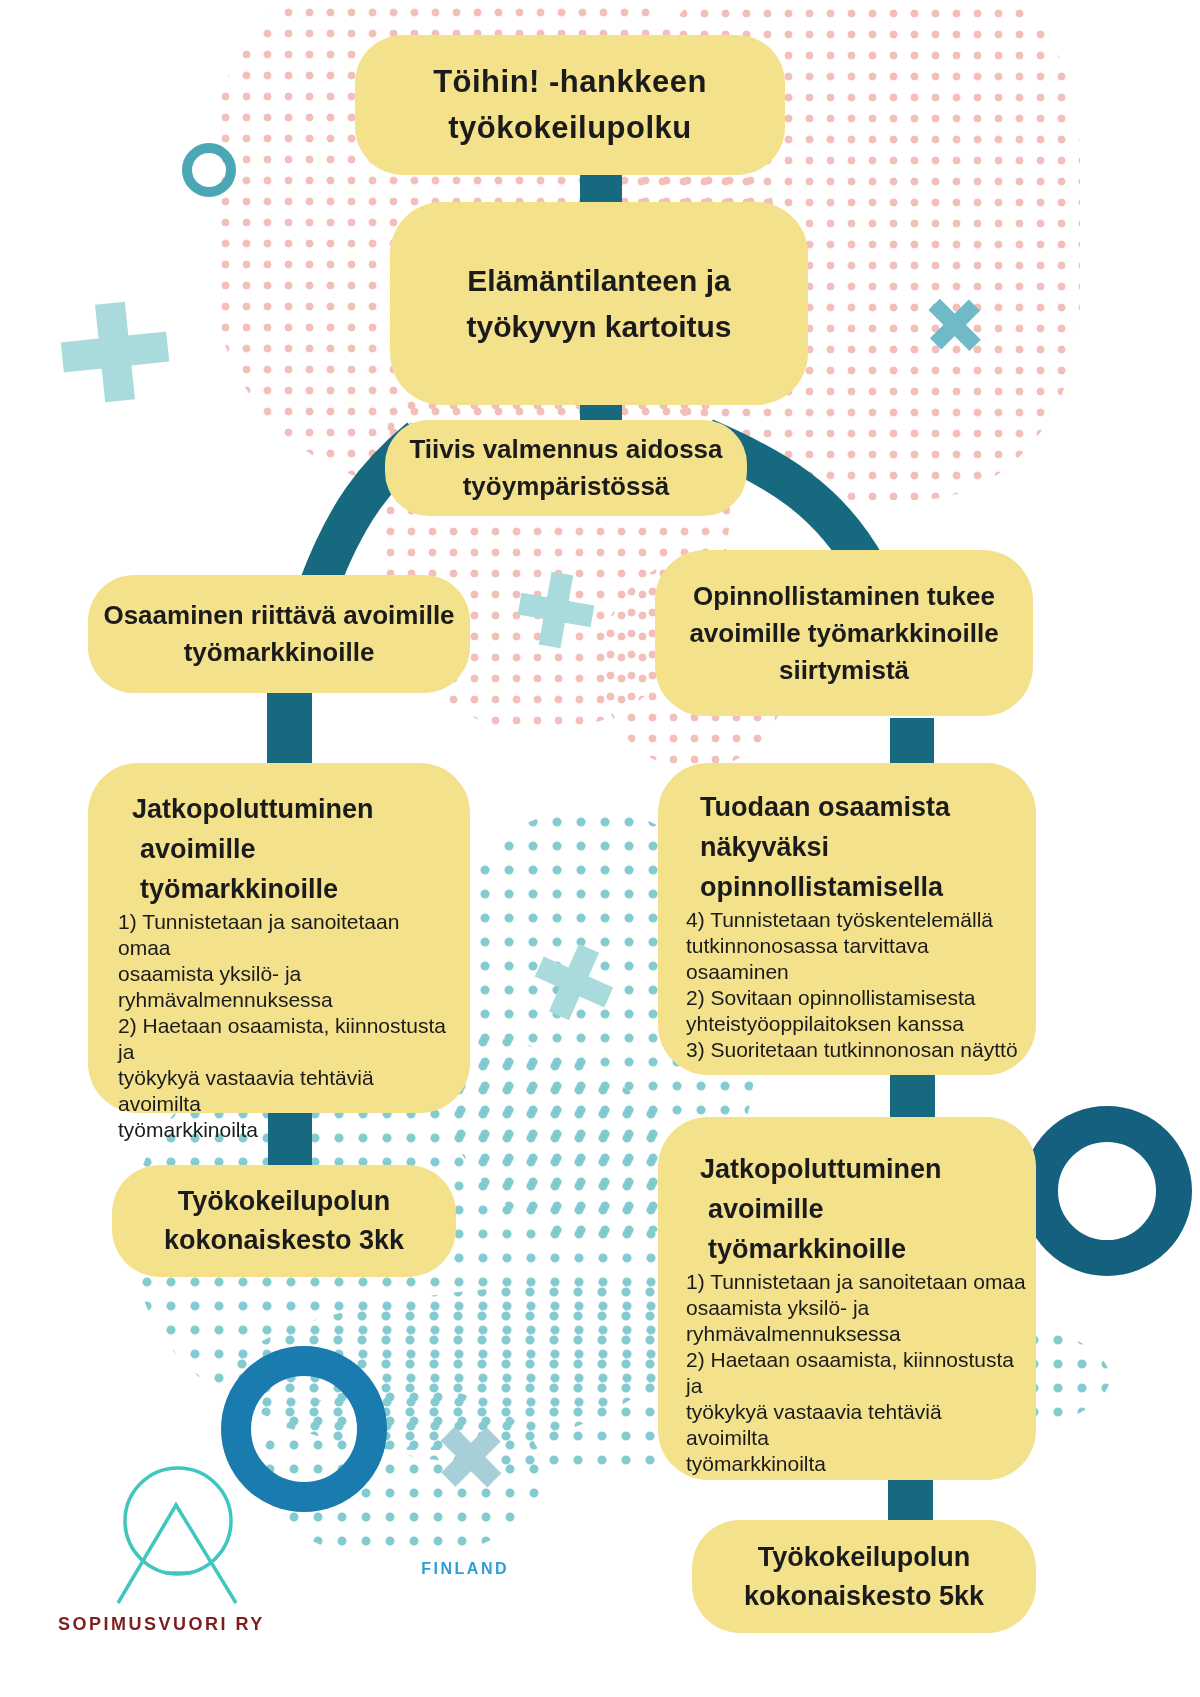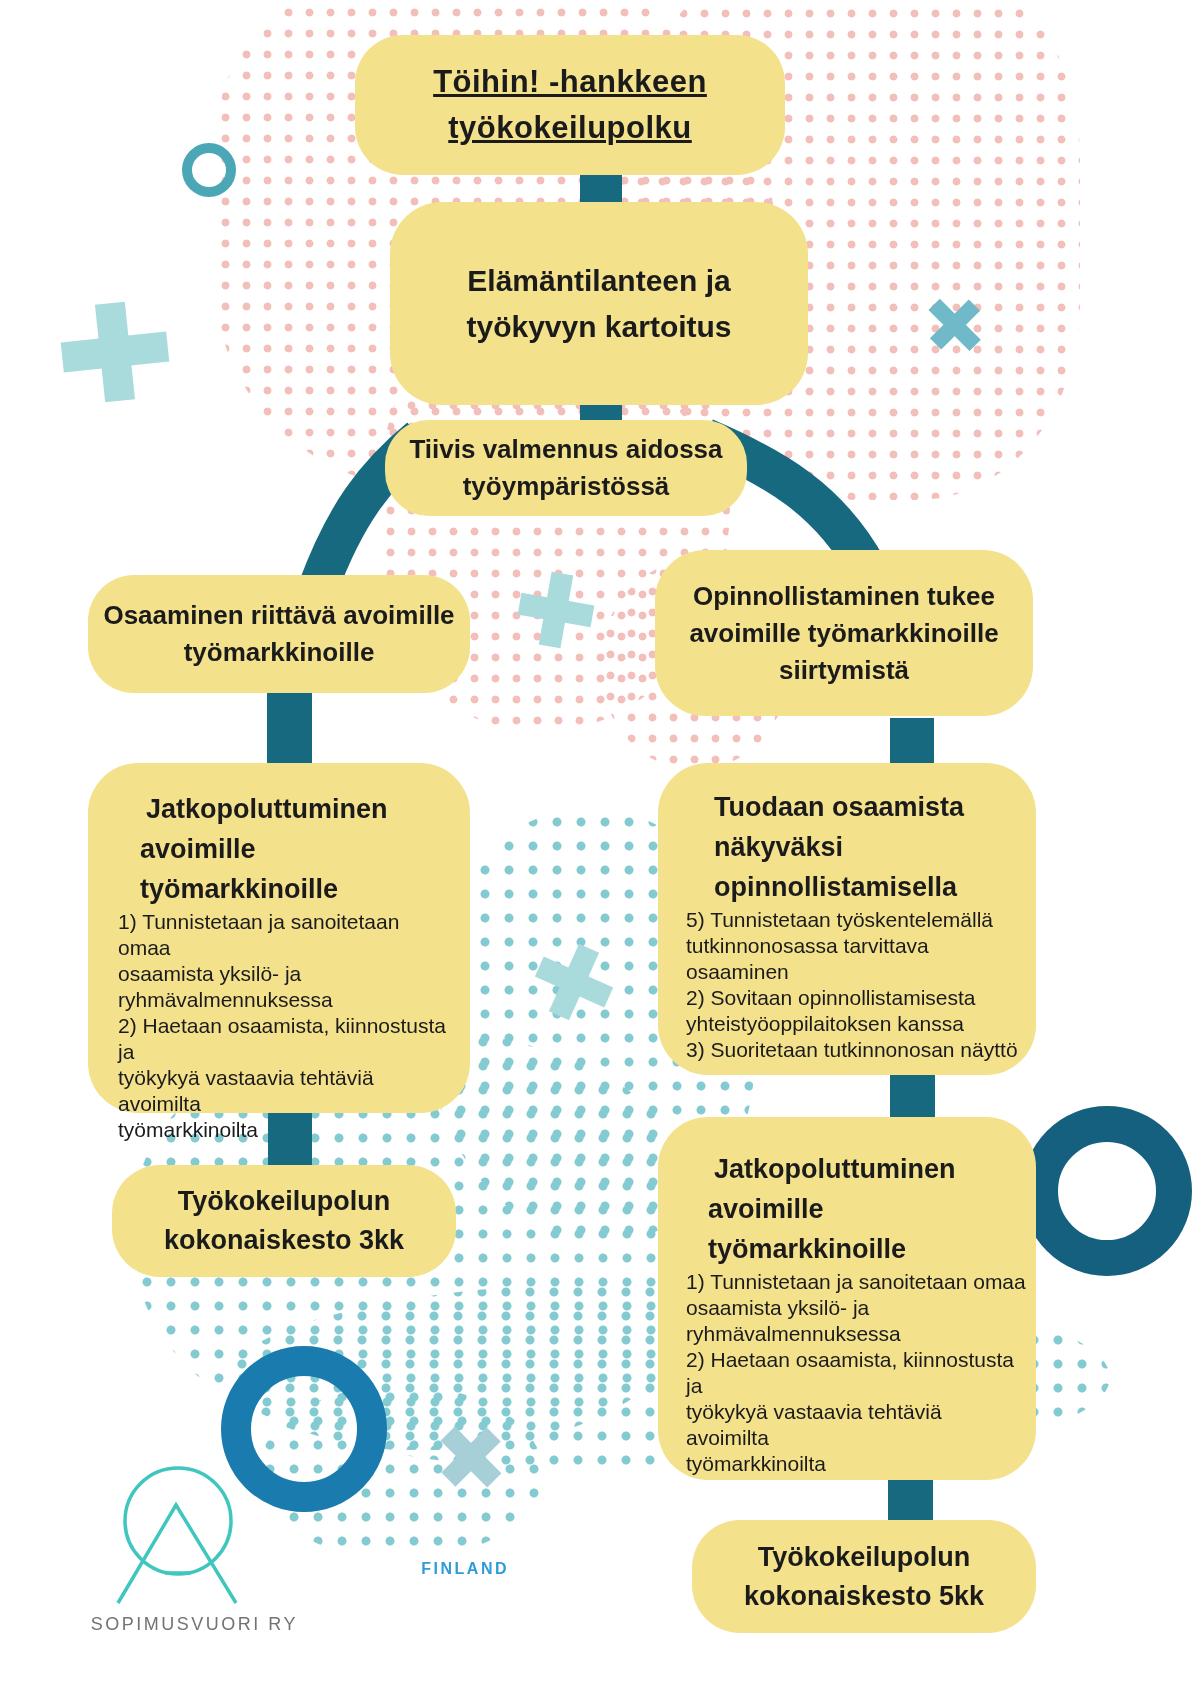--- a/index.html
+++ b/index.html
@@ -18,31 +18,31 @@
   .ring{position:absolute;border-radius:50%;z-index:1;}
   .circle-outline{position:absolute;border-radius:50%;z-index:1;background:transparent;}
 
   
   .connectors{position:absolute;left:0;top:0;z-index:2;}
 
   
   .box{position:absolute;background:#F3E18C;z-index:3;}
   .center-box{display:flex;flex-direction:column;justify-content:center;align-items:center;text-align:center;}
   .bh{font-weight:bold;}
-  .bh-xl{font-size:31px;line-height:46px;letter-spacing:0.5px;text-decoration:underline;}
+  .bh-xl{font-size:31px;line-height:46px;letter-spacing:0.5px;}
   .bh-lg{font-size:30px;line-height:46px;}
   .bh-md{font-size:26px;line-height:37px;}
   .bh-dur{font-size:27px;line-height:39px;}
-  .dh{font-weight:bold;font-size:27px;line-height:40px;margin-left:28px;}
+  .dh{font-weight:bold;font-size:27px;line-height:40px;margin-left:14px;}
   .dh2{margin-left:22px;}
   .dl{font-size:21px;line-height:26px;}
 
   
   .logo{position:absolute;z-index:4;}
-  .sopimus-label{font-weight:normal;font-size:18px;letter-spacing:2.5px;color:#737373;text-align:right;}
+  .sopimus-label{font-weight:bold;font-size:18px;letter-spacing:2.5px;color:#7f1d1d;text-align:left;}
   .tampere-name{font-weight:bold;font-size:37px;letter-spacing:1px;color:#F0574D;}
   .tampere-dot{color:#2F9CD8;}
   .tampere-country{font-weight:bold;font-size:16px;letter-spacing:2.5px;color:#2F9CD8;text-align:right;}
 </style>
 </head>
 <body>
 
 <div class="page">
 
   <div class="blob dots-pink" style="left:215px;top:-40px;width:560px;height:530px;border-radius:40% 60% 55% 45%;"></div>
@@ -121,21 +121,21 @@
     <div class="dl">osaamista yksilö- ja</div>
     <div class="dl">ryhmävalmennuksessa</div>
     <div class="dl">2) Haetaan osaamista, kiinnostusta ja</div>
     <div class="dl">työkykyä vastaavia tehtäviä avoimilta</div>
     <div class="dl">työmarkkinoilta</div>
   </div>
 
   <div class="box" style="left:658px;top:763px;width:378px;height:312px;border-radius:50px;padding:24px 8px 0 28px;box-sizing:border-box;">
     <div class="dh">Tuodaan osaamista</div>
     <div class="dh">näkyväksi opinnollistamisella</div>
-    <div class="dl">5) Tunnistetaan työskentelemällä</div>
+    <div class="dl">4) Tunnistetaan työskentelemällä</div>
     <div class="dl">tutkinnonosassa tarvittava osaaminen</div>
     <div class="dl">2) Sovitaan opinnollistamisesta</div>
     <div class="dl">yhteistyöoppilaitoksen kanssa</div>
     <div class="dl">3) Suoritetaan tutkinnonosan näyttö</div>
   </div>
 
   <div class="box center-box" style="left:112px;top:1165px;width:344px;height:112px;border-radius:48px;">
     <div class="bh bh-dur">Työkokeilupolun</div>
     <div class="bh bh-dur">kokonaiskesto 3kk</div>
   </div>

